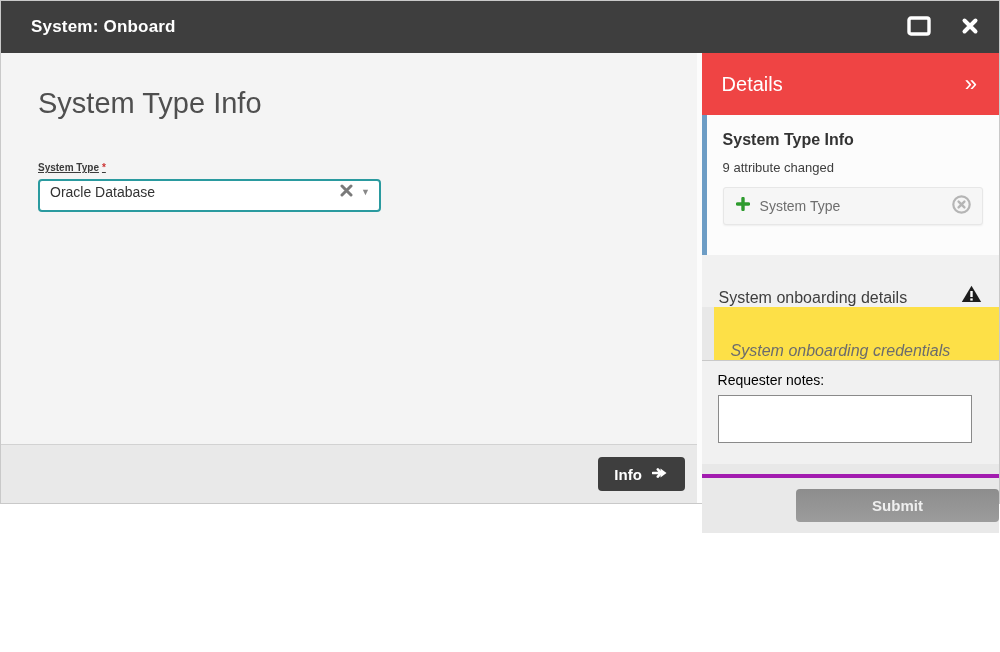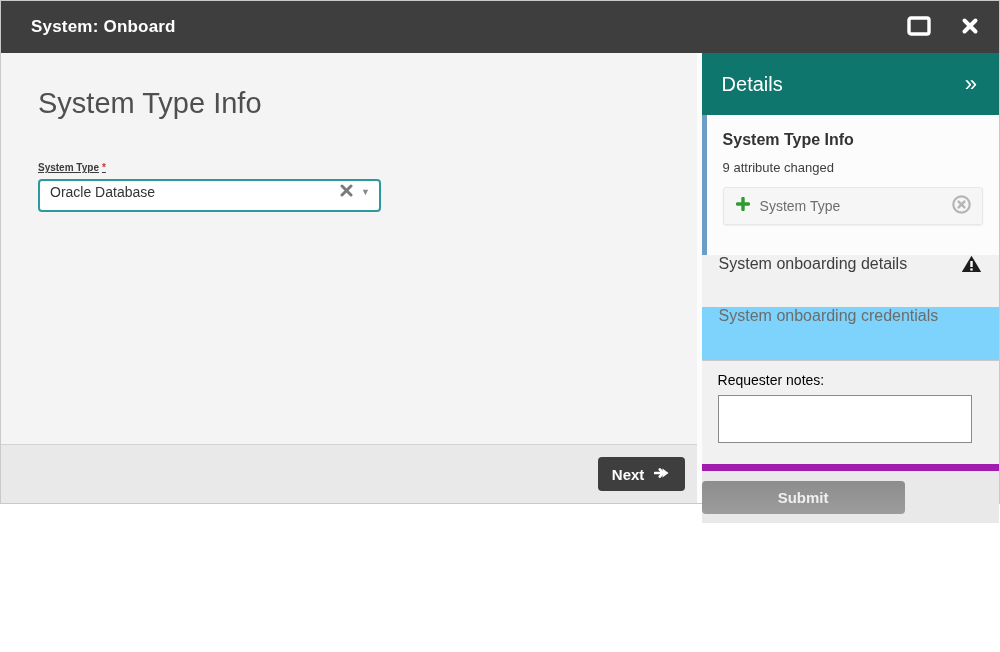--- a/index.html
+++ b/index.html
@@ -61,21 +61,21 @@
     height: 34px; min-width: 87px;
     padding: 0 14px;
     font-family: inherit;
     font-size: 15px; font-weight: 700;
     display: flex; align-items: center; justify-content: center; gap: 10px;
     cursor: pointer;
   }
   
   .details-header {
     flex: 0 0 62px;
-    background: #0f766e; color: #fff;
+    background: #ef4444; color: #fff;
     display: flex; align-items: center;
     padding: 0 20px;
   }
   .details-title { flex: 1; font-size: 20px; font-weight: 400; }
   .collapse-btn { background: none; border: none; color: #fff; font-size: 22px; line-height: 1; cursor: pointer; font-family: inherit; padding: 0 2px; }
   .changes-panel {
     flex: 0 0 140px;
     background: #fcfcfc;
     border-left: 5px solid #6d9dc5;
     padding: 16px 16px 14px 16px;
@@ -88,31 +88,33 @@
     border: 1px solid #e7e7e7;
     border-radius: 3px;
     box-shadow: 0 1px 2px rgba(0,0,0,.06);
     height: 38px;
     display: flex; align-items: center;
     padding: 0 10px 0 12px;
   }
   .change-label { flex: 1; font-size: 14px; color: #6e6e6e; margin-left: 10px; }
   .revert-btn { background: none; border: none; cursor: pointer; display: flex; align-items: center; padding: 0; }
   .step-row {
-    display: flex; align-items: flex-start;
+    display: flex; align-items: flex-end;
     padding: 0 17px;
     font-size: 16px; color: #3e3e3e;
     cursor: pointer;
   }
   .step-details { flex: 0 0 52px; background: #f1f1f1; }
   .step-details .step-label { flex: 1; }
   .step-credentials {
     flex: 0 0 53px;
-    background: #7dd3fc;
+    background: #fde047;
     color: #6c6c6c;
+    font-style: italic;
+    margin-left: 12px;
   }
   .side-spacer { flex: 1; background: #e8e8e8; }
   .notes-section {
     flex: 0 0 104px;
     background: #f1f1f1;
     border-top: 1px solid #c9c9c9;
     padding: 11px 16px 0 16px;
   }
   .notes-label { font-size: 14px; color: #000000; }
   .notes-input {
@@ -121,22 +123,22 @@
     margin-top: 7px;
     background: #fff;
     border: 1px solid #8a8a8a;
     resize: none;
     font-family: inherit; font-size: 13px; color: #333;
     padding: 4px 6px;
   }
   .side-footer {
     flex: 0 0 59px;
     background: #e9e9e9;
-    border-top: 7px solid #a21caf;
-    display: flex; align-items: center; justify-content: flex-start;
+    border-top: 4px solid #a21caf;
+    display: flex; align-items: center; justify-content: flex-end; margin-top: 10px;
   }
   .submit-btn {
     width: 203px; height: 33px;
     border: none; border-radius: 4px;
     background: linear-gradient(#8d8d8d, #9c9c9c);
     color: #efefef;
     font-family: inherit;
     font-size: 15px; font-weight: 700;
     cursor: pointer;
   }
@@ -184,21 +186,21 @@
                   <path d="M2 2 L11 11 M11 2 L2 11" stroke="#7a7a7a" stroke-width="3" stroke-linecap="round"></path>
                 </svg>
             </span>
           </button>
           <span class="select-caret">▼</span>
         </div>
       </div>
 
       <div class="main-footer">
         <button class="next-btn">
-          <span>Next</span>
+          <span>Info</span>
           <span>
             <svg width="16" height="14" viewBox="0 0 16 14">
                 <path d="M1 7 H9 M9 7 L5.8 3.4 M9 7 L5.8 10.6" stroke="#fff" stroke-width="2.6" stroke-linecap="round" stroke-linejoin="round" fill="none"></path>
                 <path d="M8.5 2.5 L14.5 7 L8.5 11.5 Z" fill="#fff"></path>
               </svg>
           </span>
         </button>
       </div>
     </div>
 

